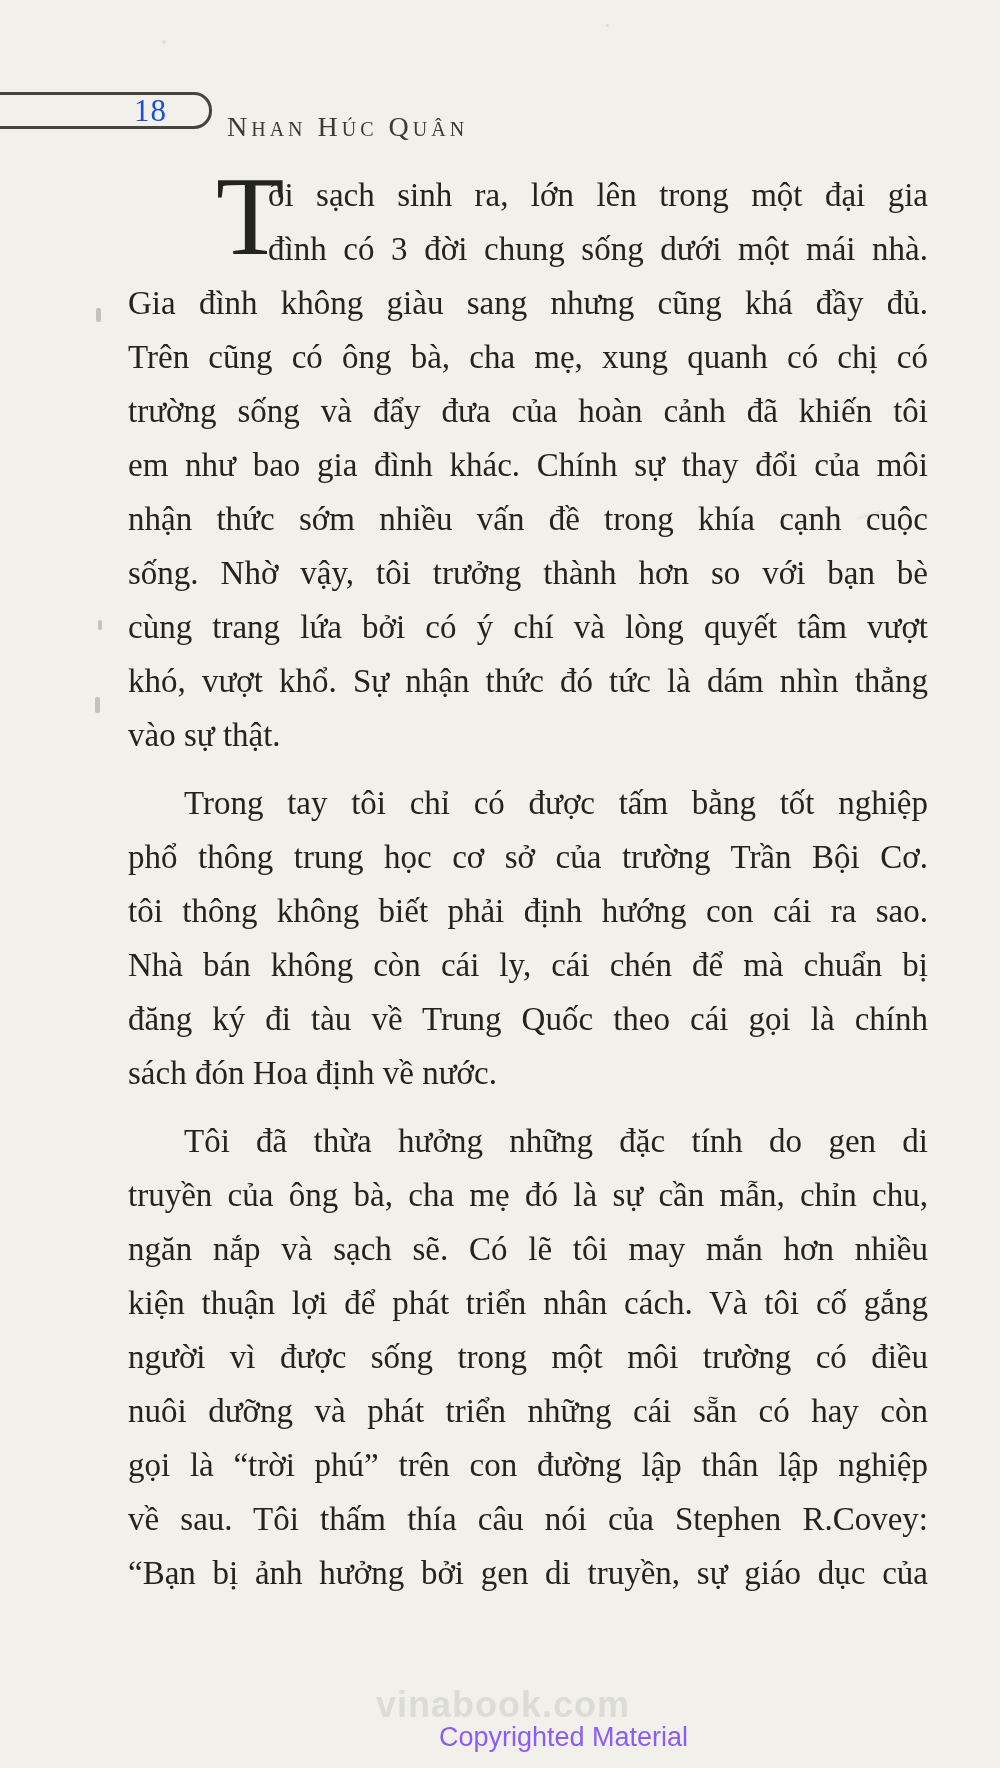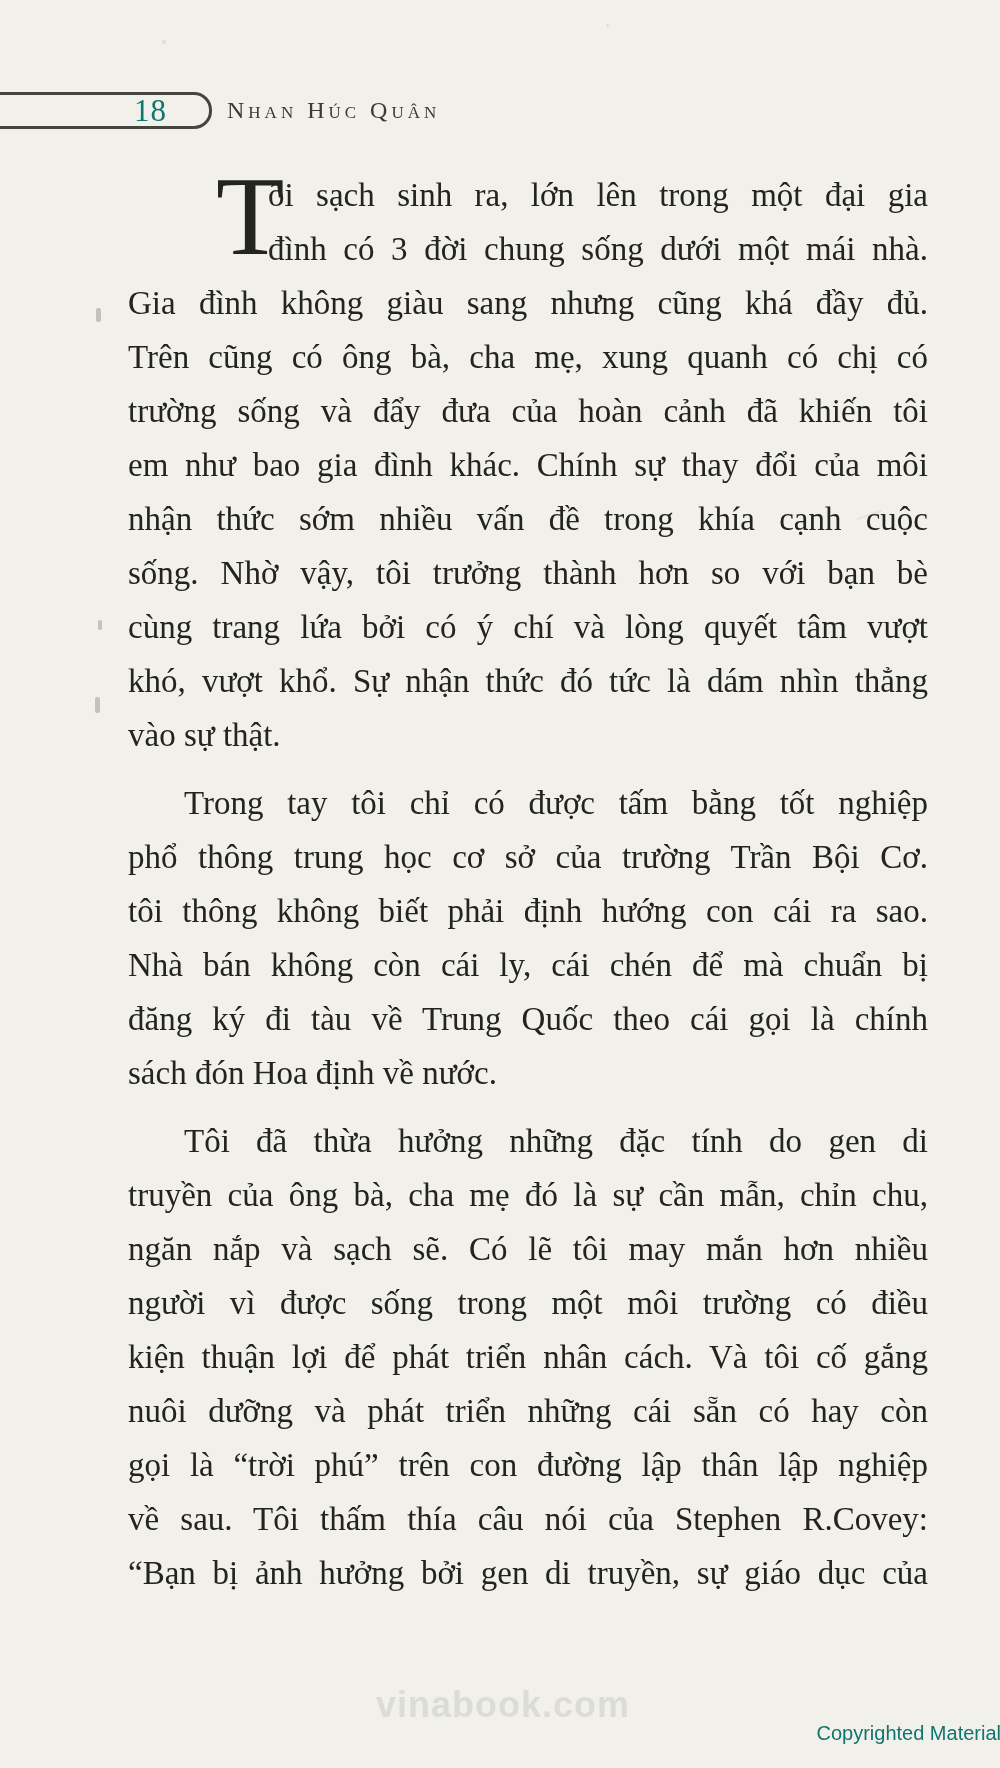--- a/index.html
+++ b/index.html
@@ -17,28 +17,28 @@
     position:absolute;left:-24px;top:92px;
     width:236px;height:37px;
     border:3px solid #45453f;
     border-radius:0 18px 18px 0;
     box-sizing:border-box;
     display:flex;align-items:center;justify-content:flex-end;
     padding-right:42px;
     background:transparent;
   }
   .page-number{
-    font-size:31px;line-height:1;color:#0f766e;
+    font-size:31px;line-height:1;color:#1d4ed8;
     letter-spacing:1px;
   }
   .running-author{
-    position:absolute;left:227px;top:92px;height:37px;
+    position:absolute;left:227px;top:108px;height:37px;
     display:flex;align-items:center;
     font-variant:small-caps;
-    font-size:24px;letter-spacing:4px;color:#3b3b34;
+    font-size:28px;letter-spacing:4px;color:#3b3b34;
     white-space:nowrap;
   }
   
   .content{
     position:absolute;left:128px;top:168px;width:800px;
     font-size:33px;line-height:54px;
   }
   .para{position:relative;}
   .para+.para{margin-top:14px;}
   .line{height:54px;overflow:visible;}
@@ -55,24 +55,24 @@
   .wm-logo{
     position:absolute;left:0;top:1684px;width:1006px;
     text-align:center;
     font-family:"Liberation Sans","DejaVu Sans",sans-serif;
     font-weight:bold;
     font-size:36px;letter-spacing:1px;
     color:#dbdbd8;
   }
   .wm-copy{
     position:absolute;left:126px;top:1722px;width:875px;
-    text-align:right;
+    text-align:center;
     font-family:"Liberation Sans","DejaVu Sans",sans-serif;
-    font-size:20px;
-    color:#0f766e;
+    font-size:27px;
+    color:#8b5cf6;
   }
   
   .speck{position:absolute;background:rgba(110,110,100,.35);border-radius:2px;}
   .s1{left:96px;top:308px;width:5px;height:14px;}
   .s2{left:98px;top:620px;width:4px;height:10px;}
   .s3{left:95px;top:697px;width:5px;height:16px;}
   .s4{left:162px;top:40px;width:4px;height:4px;opacity:.4;}
   .s5{left:606px;top:24px;width:3px;height:3px;opacity:.4;}
   .s6{left:856px;top:514px;width:26px;height:2px;opacity:.25;transform:rotate(-18deg);}
 </style>
@@ -113,22 +113,22 @@
       <div class="line jl">tôi thông không biết phải định hướng con cái ra sao.</div>
       <div class="line jl">Nhà bán không còn cái ly, cái chén để mà chuẩn bị</div>
       <div class="line jl">đăng ký đi tàu về Trung Quốc theo cái gọi là chính</div>
       <div class="line ll">sách đón Hoa định về nước.</div>
     </div>
 
     <div class="para">
       <div class="line jl ind">Tôi đã thừa hưởng những đặc tính do gen di</div>
       <div class="line jl">truyền của ông bà, cha mẹ đó là sự cần mẫn, chỉn chu,</div>
       <div class="line jl">ngăn nắp và sạch sẽ. Có lẽ tôi may mắn hơn nhiều</div>
+      <div class="line jl">kiện thuận lợi để phát triển nhân cách. Và tôi cố gắng</div>
       <div class="line jl">người vì được sống trong một môi trường có điều</div>
-      <div class="line jl">kiện thuận lợi để phát triển nhân cách. Và tôi cố gắng</div>
       <div class="line jl">nuôi dưỡng và phát triển những cái sẵn có hay còn</div>
       <div class="line jl">gọi là “trời phú” trên con đường lập thân lập nghiệp</div>
       <div class="line jl">về sau. Tôi thấm thía câu nói của Stephen R.Covey:</div>
       <div class="line jl it">“Bạn bị ảnh hưởng bởi gen di truyền, sự giáo dục của</div>
     </div>
 
   </div>
 
   <div class="wm-logo">vinabook.com</div>
   <div class="wm-copy">Copyrighted Material</div>

